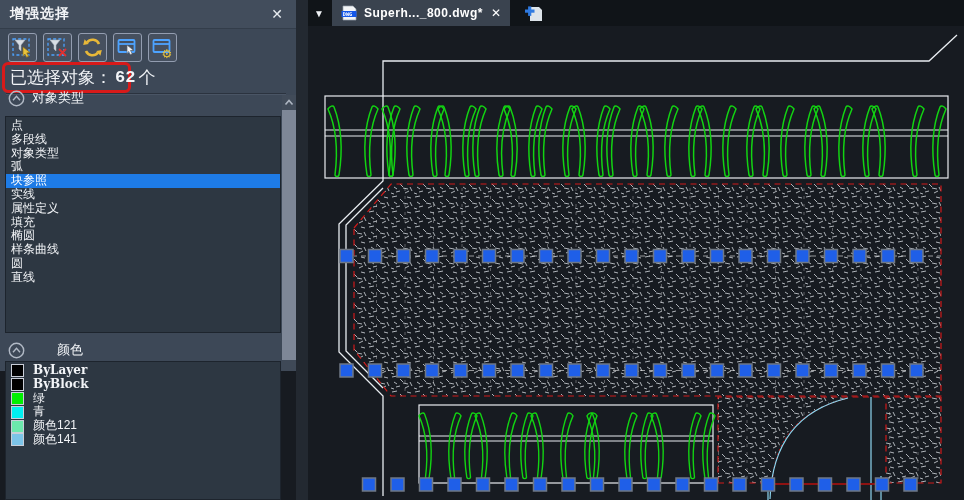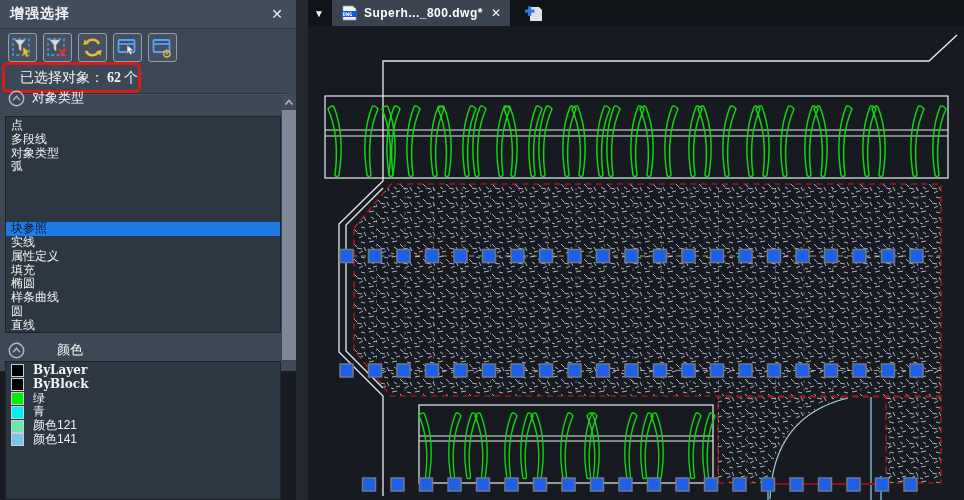--- a/index.html
+++ b/index.html
@@ -14,31 +14,31 @@
   .panel-title{position:absolute;left:0;top:0;right:0;height:28px;background:#424d5c;
     display:flex;align-items:center;padding:0 10px;font-size:14px;font-weight:bold;letter-spacing:1px;
     border-bottom:1px solid #333d4a;}
   .panel-title .ttl{flex:1;}
   .panel-close{font-size:14px;font-weight:bold;color:#e8ecf0;cursor:default;padding:0 2px;}
   .toolbar{position:absolute;left:8px;top:33px;display:flex;gap:6px;}
   .tbtn{width:29px;height:29px;background:#46505f;border:1px solid #939db0;border-radius:3px;
     padding:1px;display:flex;align-items:center;justify-content:center;}
   .status-box{position:absolute;left:2px;top:62px;width:118px;height:25px;
     border:3px solid #d81a1a;border-radius:6px;display:flex;align-items:center;
-    padding-left:15px;font-size:14px;white-space:nowrap;}
-  .status-box .cnt{font-family:Liberation Serif, serif;font-weight:bold;margin:16px 3px;}
+    padding-left:5px;font-size:17px;white-space:nowrap;}
+  .status-box .cnt{font-family:Liberation Mono, monospace;font-weight:bold;margin:16px 3px;}
   .divider{position:absolute;left:6px;right:10px;top:93px;height:1px;background:#2b333f;border-bottom:1px solid #4a5565;}
   .section{position:absolute;left:8px;height:20px;display:flex;align-items:center;gap:7px;font-size:13px;}
   .sec1{top:88px;} .sec2{top:340px;gap:32px;}
   .listbox{position:absolute;left:5px;width:276px;margin:0;padding:2px 0 0 0;list-style:none;
     background:#2d3742;border:1px solid #1d242d;box-sizing:border-box;overflow:hidden;}
   .list-obj{top:116px;height:217px;}
   .list-col{top:361px;height:139px;}
   .listbox li{font-size:12px;line-height:13.8px;padding-left:5px;white-space:nowrap;display:flex;align-items:center;}
-  .listbox li.sel{background:#1e7be6;color:#0f172a;margin-top:48px;}
+  .listbox li.sel{background:#1e7be6;color:#ffffff;}
   .swatch{display:inline-block;width:11px;height:11px;border:1px solid #c9ced8;margin-right:9px;flex:0 0 auto;}
   .serif{font-family:"DejaVu Serif",serif;font-weight:bold;}
   
   .vscroll{position:absolute;right:0;top:95px;bottom:0;width:14px;background:#7e8797;}
   .sbtn{height:15px;background:#414b59;display:flex;align-items:center;justify-content:center;}
   .sbottom{position:absolute;bottom:0;left:0;right:0;height:11px;background:#3f4957;}
   
   .gap{position:absolute;left:296px;top:0;width:12px;height:500px;background:#232931;}
   
   .tabbar{position:absolute;left:308px;top:0;right:0;height:26px;background:#101418;

